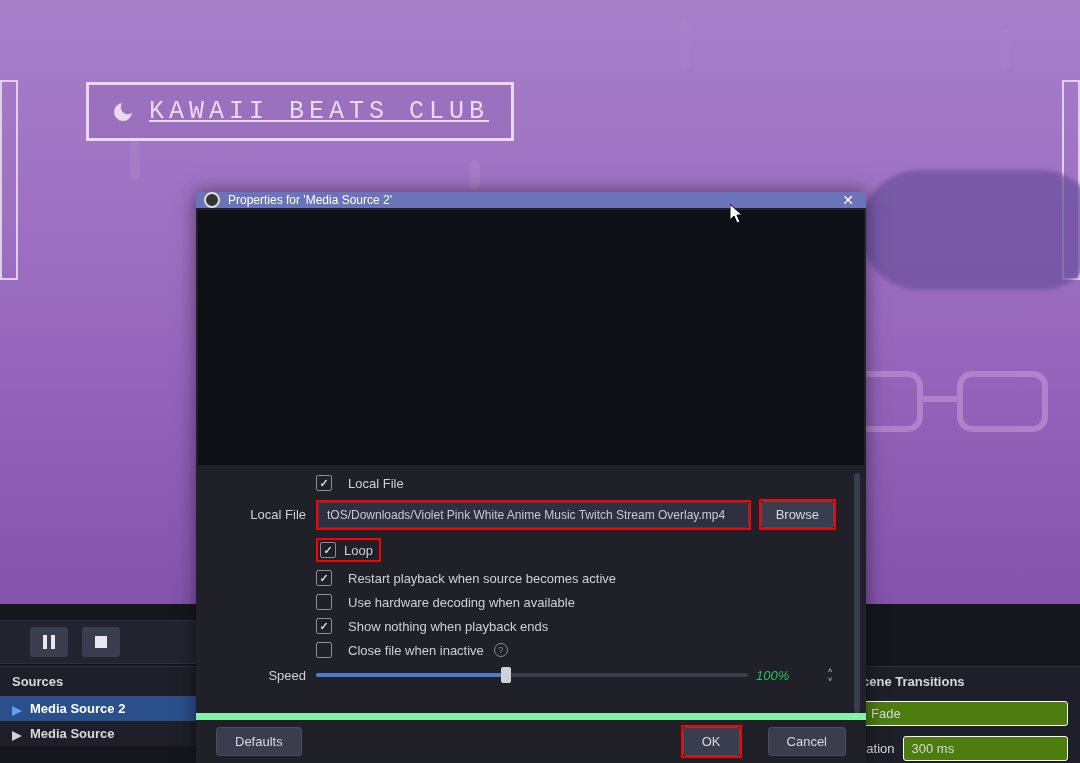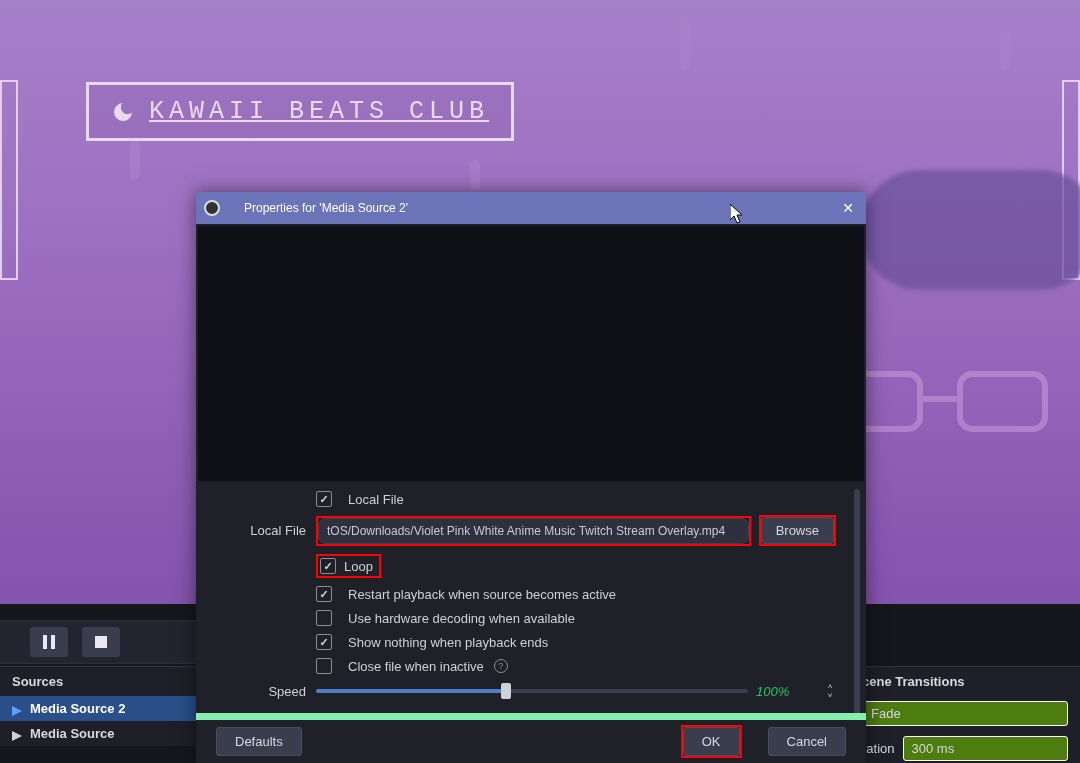--- a/index.html
+++ b/index.html
@@ -20,33 +20,33 @@
 .sources-panel { position: absolute; top: 62px; left: 0; width: 200px; background: #1e1f28; border-top: 1px solid #31333f; }
 .panel-header { padding: 7px 12px; color: #d8d8de; font-weight: 600; }
 .source-item { display: flex; align-items: center; gap: 8px; padding: 5px 12px; color: #d8d8de; font-weight: bold; }
 .source-item.selected { background: #2b4f8a; color: #fff; }
 .play-tri { width: 10px; height: 10px; }
 .transitions-panel { position: absolute; top: 62px; right: 0; width: 230px; background: #1e1f28; border-top: 1px solid #31333f; }
 .trans-row { display: flex; align-items: center; padding: 5px 12px; gap: 8px; color: #d8d8de; }
 .trans-input { flex: 1; background: #4d7c0f; border: 1px solid #ffffff; color: #d8d8de; padding: 4px 8px; border-radius: 3px; }
 
 .dialog { position: absolute; top: 192px; left: 196px; width: 670px; height: 571px; background: #1f2028; display: flex; flex-direction: column; box-shadow: 0 0 18px rgba(0,0,0,0.5); }
-.dialog-titlebar { height: 32px; background: #6b73b9; display: flex; align-items: center; padding: 0 8px; gap: 24px; }
+.dialog-titlebar { height: 16px; background: #6b73b9; display: flex; align-items: center; padding: 0 8px; gap: 8px; }
 .obs-icon { width: 16px; height: 16px; border-radius: 50%; border: 2px solid #ddd; background: #333; }
 .dialog-title { color: #fff; font-size: 12px; flex: 1; }
 .close-x { width: 20px; height: 20px; display: flex; align-items: center; justify-content: center; color: #fff; font-size: 14px; }
 .dialog-preview { height: 255px; background: #0f1016; margin: 2px; }
 .dialog-body { flex: 1; position: relative; padding: 8px 30px 0 30px; overflow: hidden; }
 .form-row { display: flex; align-items: center; margin-bottom: 8px; }
 .form-label { width: 90px; text-align: right; color: #cfd0d8; padding-right: 10px; }
 .form-content { flex: 1; display: flex; align-items: center; gap: 8px; }
 .checkbox { width: 16px; height: 16px; border: 1.5px solid #8a8d99; border-radius: 2px; display: inline-flex; align-items: center; justify-content: center; color: #cfd0d8; font-size: 11px; line-height: 1; flex-shrink: 0;}
 .checkbox.checked::after { content: '✓'; font-weight: bold; }
 .cbx-label { color: #cfd0d8; margin-left: 8px; }
-.text-input { flex: 1; background: #2e3040; border: 1px solid #40424f; color: #c8c9d2; padding: 5px 8px; border-radius: 8px; font-size: 12px; text-align: left; overflow: hidden; text-overflow: ellipsis; white-space: nowrap; }
+.text-input { flex: 1; background: #2e3040; border: 1px solid #40424f; color: #c8c9d2; padding: 5px 8px; border-radius: 3px; font-size: 12px; text-align: left; overflow: hidden; text-overflow: ellipsis; white-space: nowrap; }
 .browse-btn { padding: 5px 14px; background: #3a3d4d; color: #d8d8de; border: 1px solid #4a4d5d; border-radius: 3px; }
 .slider-track { flex: 1; height: 4px; background: #3a3d4d; border-radius: 2px; position: relative; }
 .slider-fill { position: absolute; left: 0; top: 0; bottom: 0; width: 44%; background: #4a7ec9; border-radius: 2px; }
 .slider-thumb { position: absolute; left: 44%; top: 50%; transform: translate(-50%,-50%); width: 10px; height: 16px; background: #cfd0d8; border-radius: 2px; }
 .speed-val { color: #22c55e; width: 60px; text-align: left; padding-right: 4px; font-style: italic; }
 .spin-ctl { width: 12px; height: 18px; display: flex; flex-direction: column; }
 .spin-up, .spin-down { flex: 1; font-size: 8px; color: #cfd0d8; display: flex; align-items: center; justify-content: center; }
 .redbox { border: 2.5px solid #ff0000; padding: 0; }
 .dialog-footer { height: 50px; display: flex; align-items: center; padding: 0 20px; gap: 26px; border-top: 7px solid #86efac; }
 .dlg-btn { padding: 6px 18px; background: #3a3d4d; color: #d8d8de; border: 1px solid #4a4d5d; border-radius: 3px; }

